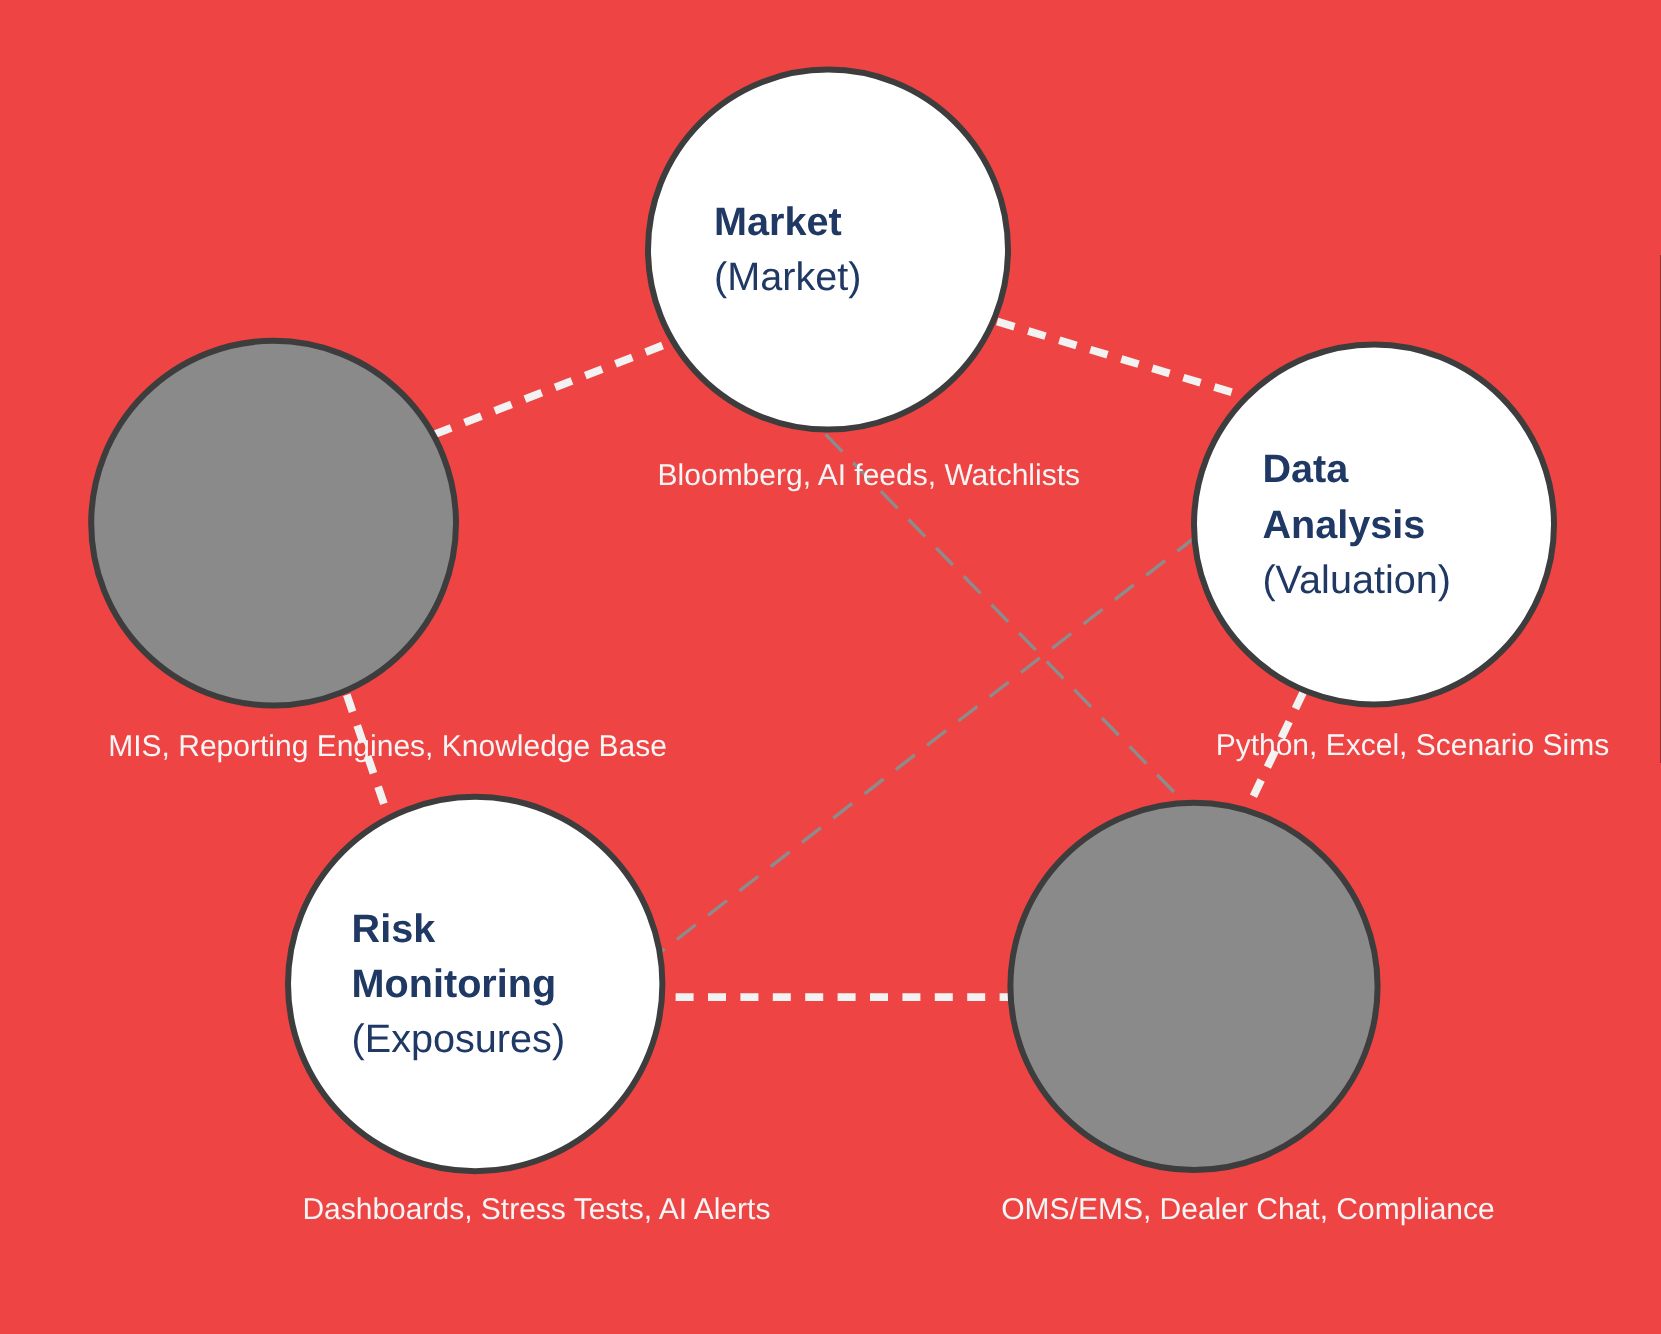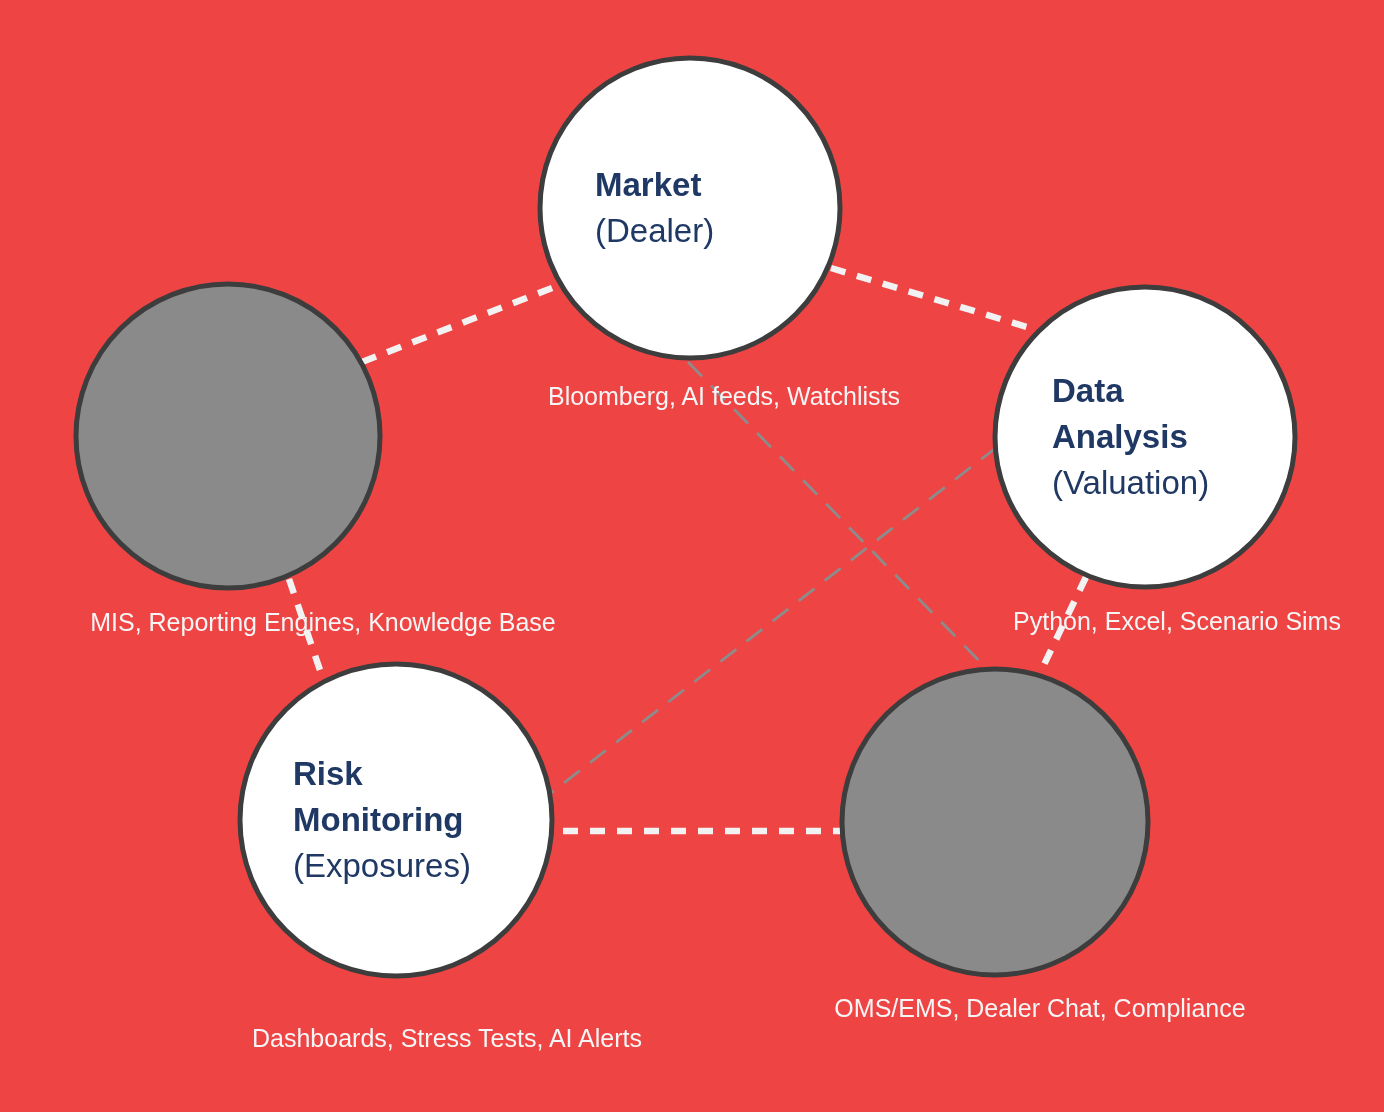--- a/index.html
+++ b/index.html
@@ -84,21 +84,21 @@
 
     <circle class="node-circle node-fill-light" cx="690" cy="208" r="150"></circle>
     <circle class="node-circle node-fill-gray" cx="228" cy="436" r="152"></circle>
     <circle class="node-circle node-fill-light" cx="1145" cy="437" r="150"></circle>
     <circle class="node-circle node-fill-light" cx="396" cy="820" r="156"></circle>
     <circle class="node-circle node-fill-gray" cx="995" cy="822" r="153"></circle>
   </svg>
 
   <div class="node-label" style="left:540px; top:58px; width:300px; height:300px; padding-left:55px;">
     <div class="t b">Market</div>
-    <div class="t">(Dealer)</div>
+    <div class="t">(Market)</div>
   </div>
 
   <div class="node-label" style="left:76px; top:284px; width:304px; height:304px; padding-left:61px;">
   </div>
 
   <div class="node-label" style="left:240px; top:664px; width:312px; height:312px; padding-left:53px;">
     <div class="t b">Risk</div>
     <div class="t b">Monitoring</div>
     <div class="t">(Exposures)</div>
   </div>
@@ -106,16 +106,16 @@
   <div class="node-label" style="left:995px; top:287px; width:300px; height:300px; padding-left:57px;">
     <div class="t b">Data</div>
     <div class="t b">Analysis</div>
     <div class="t">(Valuation)</div>
   </div>
 
 
   <div class="caption" style="left:414px; top:382px;">Bloomberg, AI feeds, Watchlists</div>
   <div class="caption" style="left:13px; top:608px;">MIS, Reporting Engines, Knowledge Base</div>
   <div class="caption" style="left:867px; top:607px;">Python, Excel, Scenario Sims</div>
-  <div class="caption" style="left:137px; top:1024px;">Dashboards, Stress Tests, AI Alerts</div>
+  <div class="caption" style="left:137px; top:994px;">Dashboards, Stress Tests, AI Alerts</div>
   <div class="caption" style="left:730px; top:994px;">OMS/EMS, Dealer Chat, Compliance</div>
 
 </div>
 
 </body></html>

